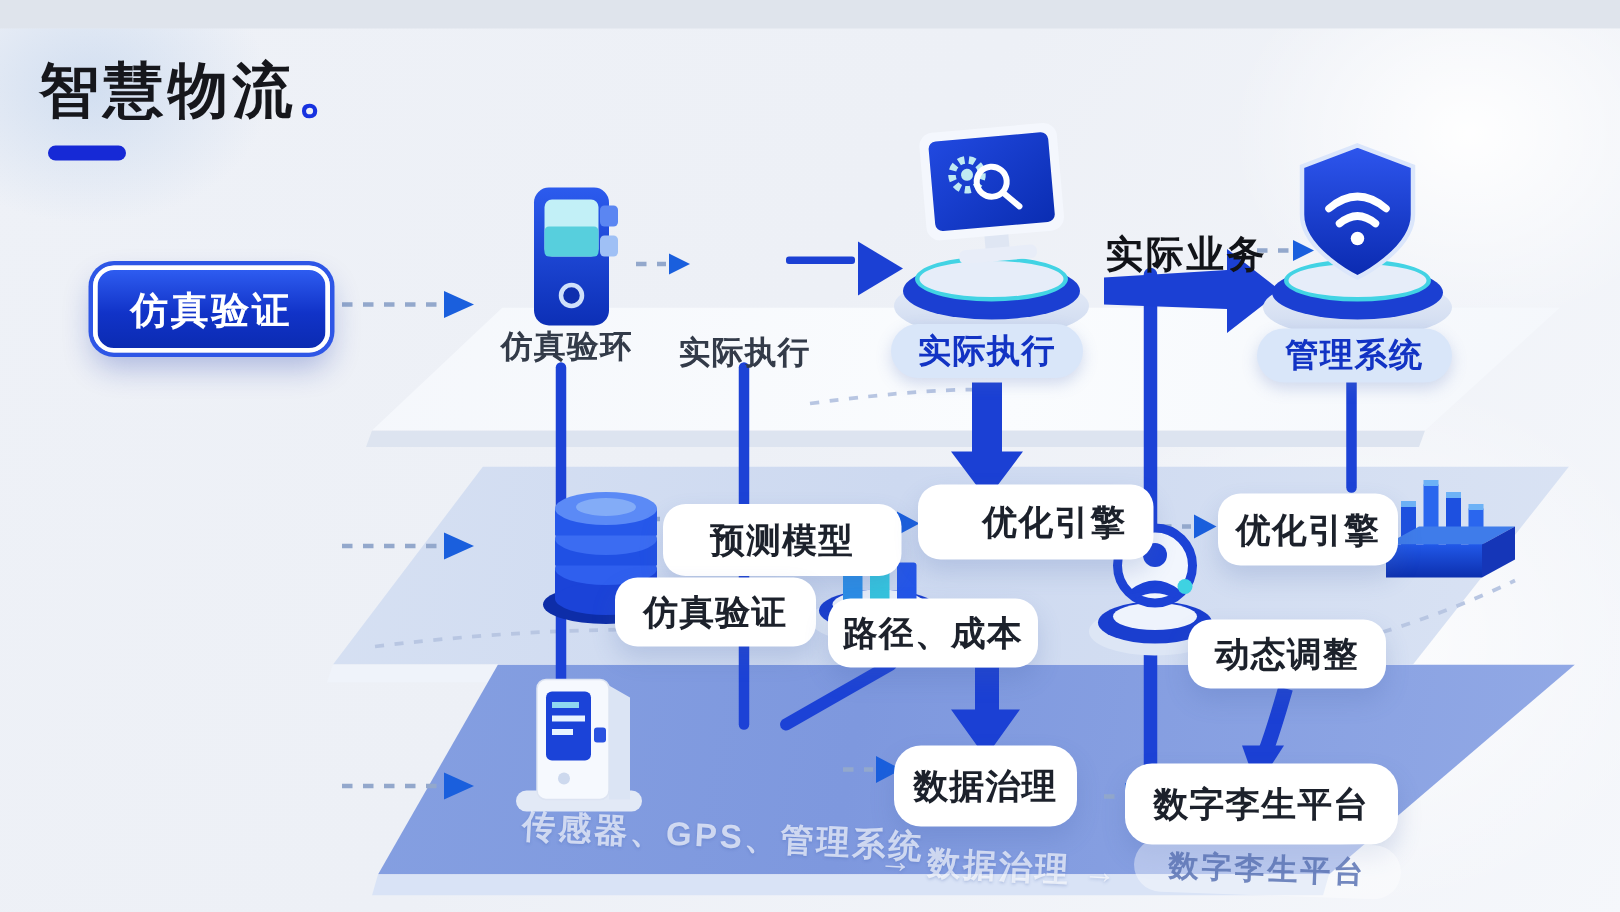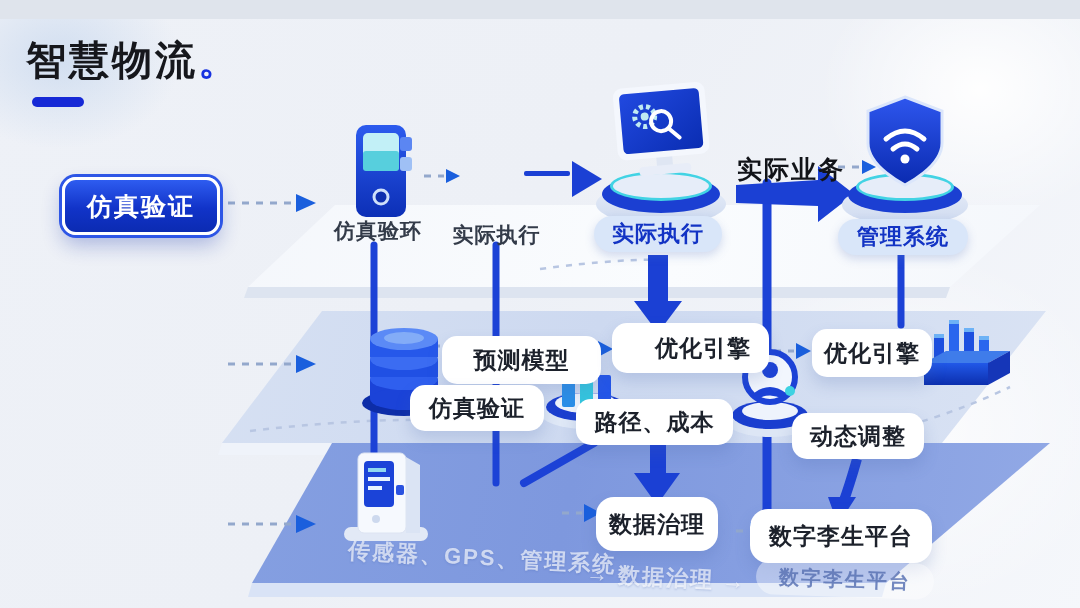--- a/index.html
+++ b/index.html
@@ -203,21 +203,21 @@
       <ellipse cx="48" cy="44" rx="34" ry="11" fill="#3b6cf2"></ellipse>
       <rect x="14" y="24" width="68" height="18" fill="#2658ea"></rect>
       <ellipse cx="48" cy="24" rx="34" ry="11" fill="#5b8af6"></ellipse>
       <ellipse cx="48" cy="23" rx="20" ry="6" fill="#8db4f8" opacity=".8"></ellipse>
     </svg>
   </div>
   <div class="abs whitebox" style="left:442px;top:317px;width:159px;height:48px;">预测模型</div>
   <div class="abs whitebox" style="left:612px;top:304px;width:132px;height:50px;padding-left:25px;">优化引擎</div>
   <div class="abs whitebox" style="left:812px;top:310px;width:120px;height:48px;">优化引擎</div>
   <div class="abs whitebox" style="left:410px;top:366px;width:134px;height:46px;">仿真验证</div>
-  <div class="abs whitebox" style="left:576px;top:380px;width:157px;height:46px;">路径、成本</div>
+  <div class="abs whitebox" style="left:552px;top:380px;width:140px;height:46px;">路径、成本</div>
   <div class="abs whitebox" style="left:792px;top:394px;width:132px;height:46px;">动态调整</div>
 
   <div class="icon" style="left:534px;top:318px;">
     <svg width="104" height="96" viewBox="0 0 104 96">
       <ellipse cx="52" cy="76" rx="46" ry="16" fill="#dfe8f6"></ellipse>
       <ellipse cx="52" cy="70" rx="40" ry="14" fill="#1a3ecf"></ellipse>
       <ellipse cx="52" cy="66" rx="31" ry="10" fill="#eef3fc"></ellipse>
       <rect x="28" y="32" width="13" height="38" rx="2" fill="#2b8fe8"></rect>
       <rect x="46" y="18" width="13" height="52" rx="2" fill="#35c8e0"></rect>
       <rect x="64" y="38" width="13" height="32" rx="2" fill="#2456e8"></rect>

